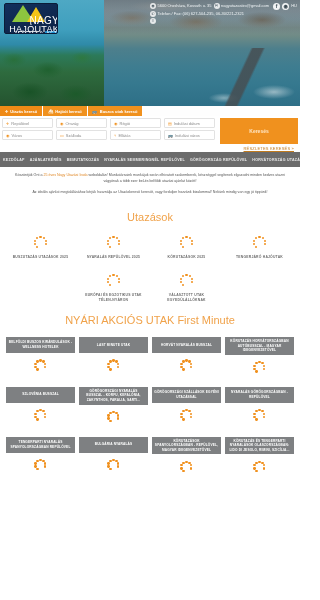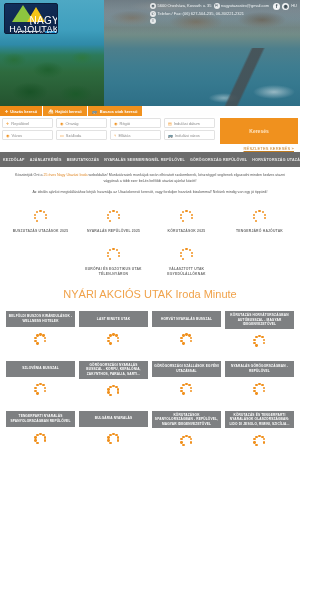--- a/index.html
+++ b/index.html
@@ -359,20 +359,21 @@
 </div>
 
 <div class="welcome">
   <p>
     <span>Köszöntjük Önt a </span><a href="#">25 éves Nagy Utazási Iroda</a><span> weboldalán! Munkatársaink munkájuk során elhivatott szakemberek, készséggel segítenek elgazodni minden kedves utazni vágyónak a több ezer bel-és belföldi utazási ajánlat között!</span>
   </p>
   <p>Az ideális ajánlat megtalálásához kérjük használja az Utazáskereső keresőt, vagy forduljon hozzánk bizalommal! Nekünk mindig van egy jó tippünk!</p>
 </div>
 
 <div>
+  <div class="sect-title">Utazások</div>
 
   <div class="spinner-grid">
     <div class="spin-cell">
       <div class="spinner">
           <i style="left: 7.35px; top: 1.57px; width: 2.3px; height: 2.3px;"></i>
           <i style="left: 10.7474px; top: 2.67388px; width: 2.3px; height: 2.3px;"></i>
           <i style="left: 12.8471px; top: 5.56388px; width: 2.3px; height: 2.3px;"></i>
           <i style="left: 12.8471px; top: 9.13612px; width: 2.3px; height: 2.3px;"></i>
           <i style="left: 3.9526px; top: 12.0261px; width: 2.3px; height: 2.3px;"></i>
           <i style="left: 1.85289px; top: 9.13612px; width: 2.3px; height: 2.3px;"></i>
@@ -448,21 +449,21 @@
           <i style="left: 1.85289px; top: 5.56388px; width: 2.3px; height: 2.3px;"></i>
           <i style="left: 3.9526px; top: 2.67388px; width: 2.3px; height: 2.3px;"></i>
         </div>
       <div class="spin-label">VÁLASZTOTT UTAK EGYEDÜLÁLLÓKNAK</div>
     </div>
     <div></div>
   </div>
 </div>
 
 <div>
-  <div class="sect-title" style="margin-top:10px">NYÁRI AKCIÓS UTAK Iroda Minute</div>
+  <div class="sect-title" style="margin-top:10px">NYÁRI AKCIÓS UTAK First Minute</div>
 
   <div class="tile-grid">
     <div class="tile">
       <div class="tile-box">BELFÖLDI BUSZOS KIRÁNDULÁSOK - WELLNESS HOTELEK</div>
       <div class="tile-spin">
           <div class="spinner">
             <i style="left: 6.35px; top: 1.25px; width: 2.3px; height: 2.3px;"></i>
             <i style="left: 9.3477px; top: 2.22401px; width: 2.3px; height: 2.3px;"></i>
             <i style="left: 11.2004px; top: 4.77401px; width: 2.3px; height: 2.3px;"></i>
             <i style="left: 11.2004px; top: 7.92599px; width: 2.3px; height: 2.3px;"></i>

